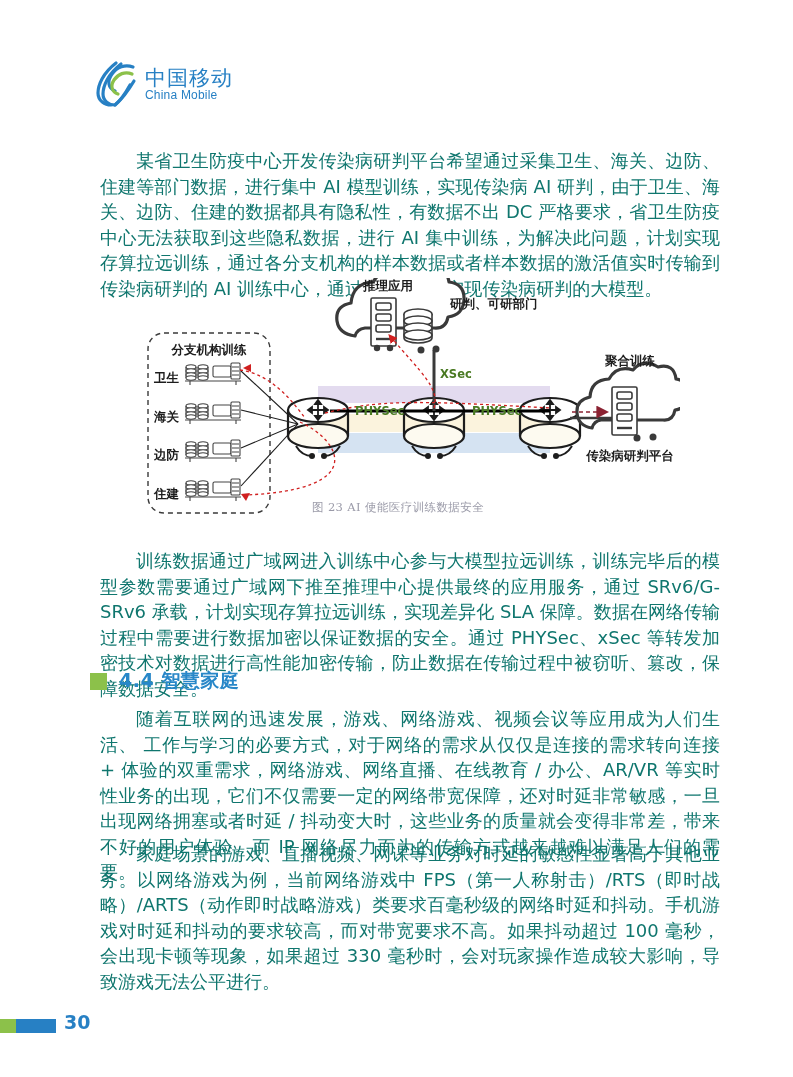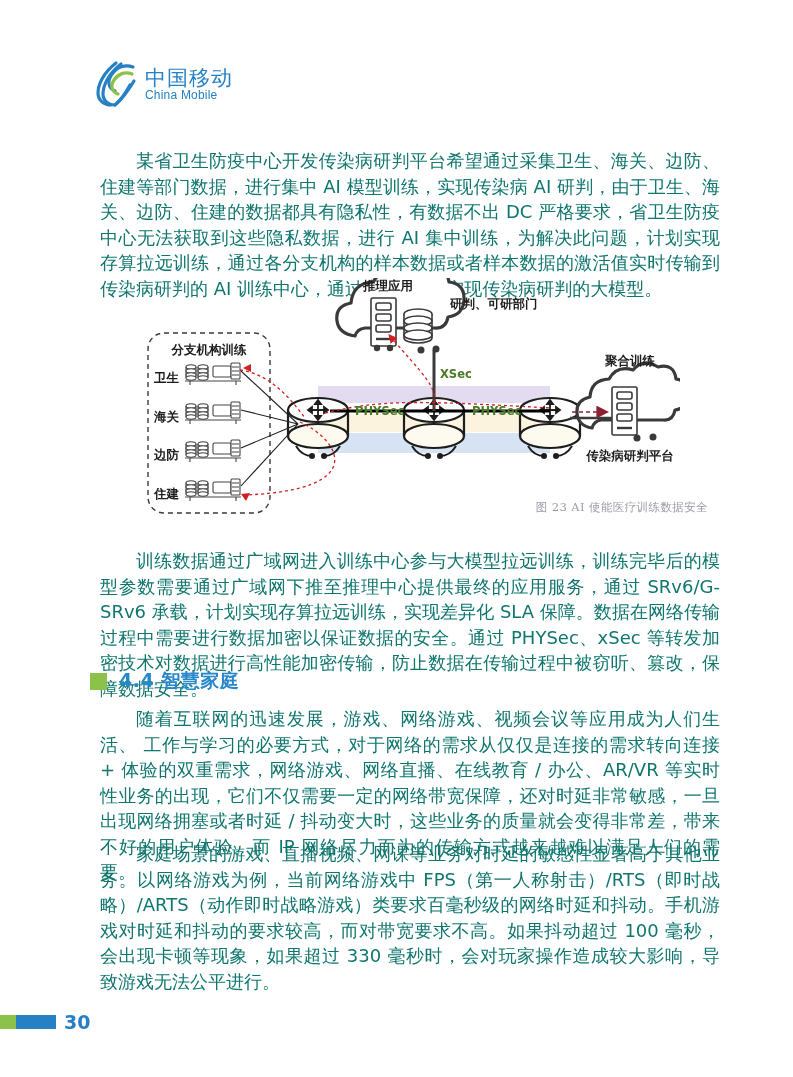--- a/index.html
+++ b/index.html
@@ -87,34 +87,34 @@
     top: 278px;
     width: 540px;
     height: 250px;
   }
   #figure svg { display: block; }
   #figure-caption {
     position: absolute;
     left: 88px;
     top: 500px;
     width: 620px;
-    text-align: right;
+    text-align: center;
     font-size: 11.5px;
     color: #9a9aa8;
     font-family: "DejaVu Serif", "Liberation Serif", serif;
     letter-spacing: .4px;
   }
 
   
   #footer {
     position: absolute;
     left: 0;
     top: 1011px;
     display: flex;
-    align-items: center;
+    align-items: flex-end;
   }
   #footer .seg-green { width: 16px; height: 14px; background: #8cc14a; }
   #footer .seg-blue  { width: 40px; height: 14px; background: #2780c4; }
   #footer .pagenum {
     margin-left: 8px;
     color: #2780c4;
     font-size: 19px;
     font-weight: bold;
     font-family: "DejaVu Sans", "Liberation Sans", sans-serif;
   }

